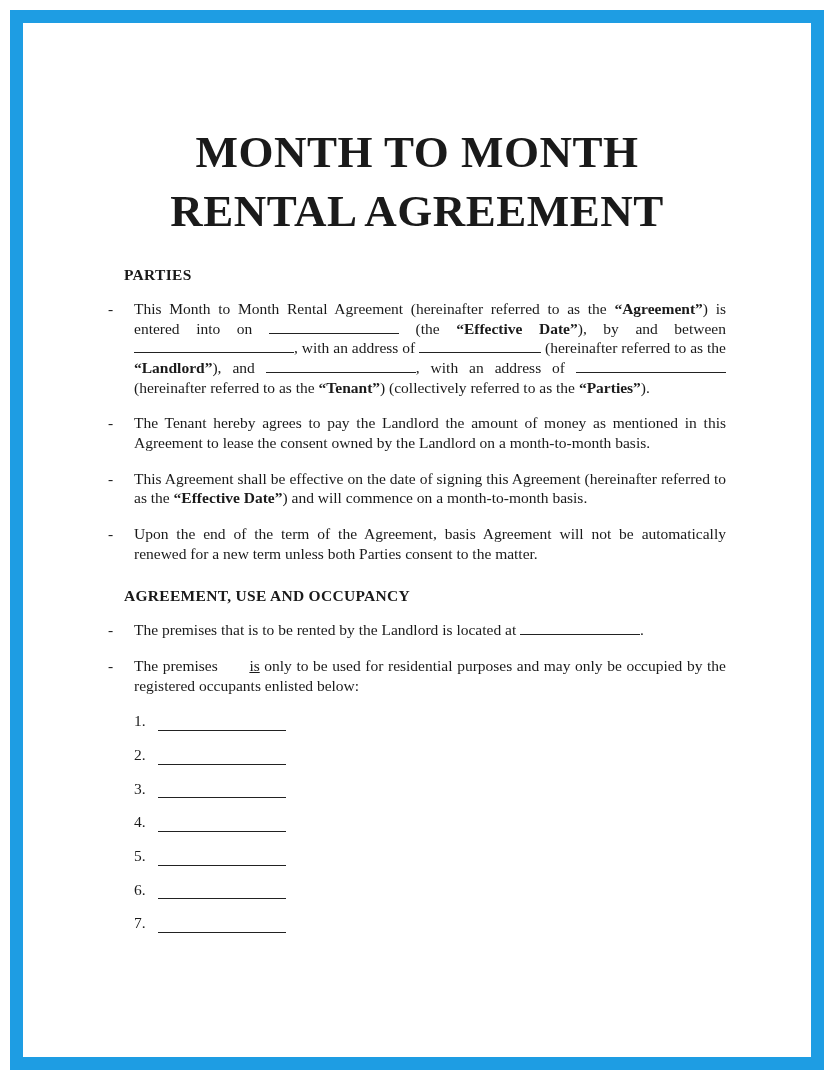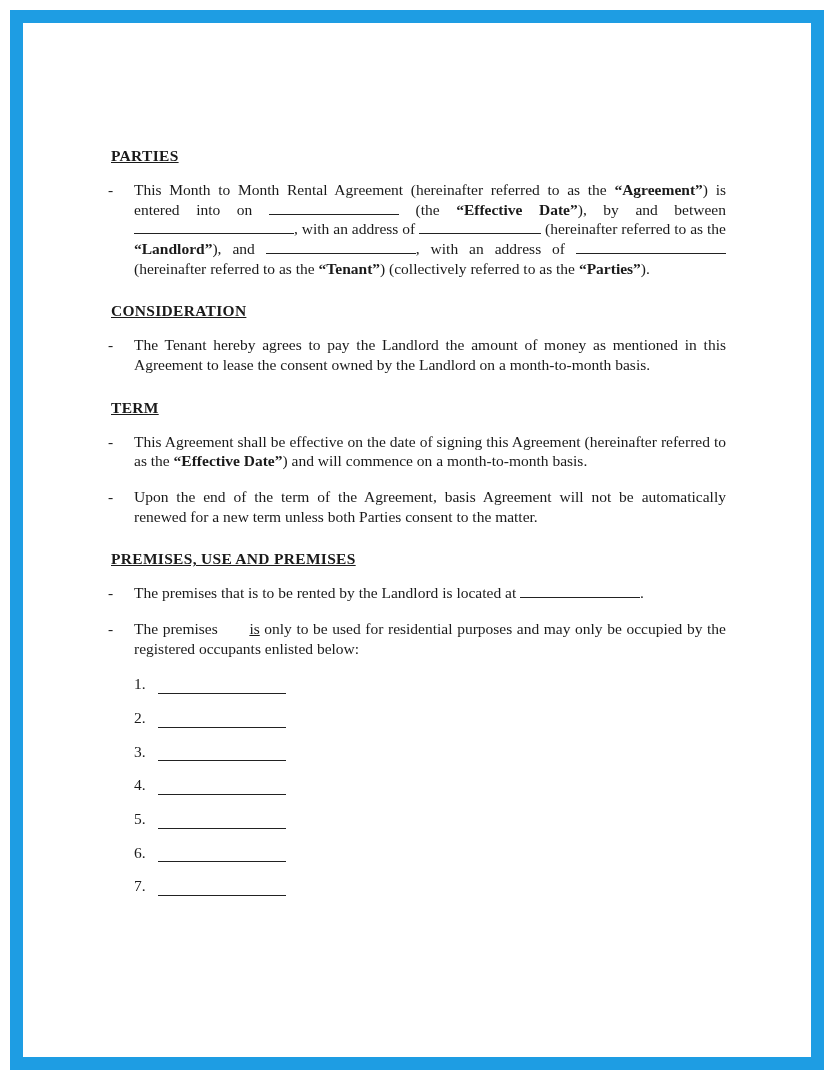--- a/index.html
+++ b/index.html
@@ -14,22 +14,22 @@
     background: #ffffff; box-sizing: border-box;
     overflow: hidden;
   }
   .content { padding: 100px 85px 0 85px; }
   .doc-title {
     text-align: center; font-weight: bold;
     font-size: 45px; line-height: 1.3; letter-spacing: 0.5px;
     margin: 0 0 26px 0;
   }
   .section-heading {
-    font-size: 15.5px; font-weight: bold; text-decoration: underline;
-    letter-spacing: 0.3px; margin: 24px 0 15px 3px;
+    font-size: 15.5px; font-weight: bold; 
+    letter-spacing: 0.3px; margin: 24px 0 15px 16px;
   }
   .para {
     display: flex; font-size: 15.5px; line-height: 1.27;
     margin: 0 0 16px 0;
   }
   .dash { width: 26px; flex: none; }
   .ptext { flex: 1; text-align: justify; }
   .blank {
     display: inline-block; height: 0.85em;
     border-bottom: 1px solid #222;
@@ -39,44 +39,46 @@
   .occ-num { width: 24px; flex: none; }
   .occ-blank { width: 128px; height: 1.05em; border-bottom: 1px solid #222; }
   b { font-weight: bold; }
 </style>
 </head>
 <body>
 
 <div class="frame">
   <div class="content">
 
+    <h1 class="doc-title">
+      <div>MONTH TO MONTH</div>
+      <div>RENTAL AGREEMENT</div>
+    </h1>
 
     <div class="section-heading">PARTIES</div>
     <div class="para">
       <span class="dash">-</span>
       <span class="ptext">This Month to Month Rental Agreement (hereinafter referred to as the <b>“Agreement”</b>) is entered into on <span class="blank" style="width: 130px;"></span> (the <b>“Effective Date”</b>), by and between <span class="blank" style="width: 160px;"></span>, with an address of <span class="blank" style="width: 122px;"></span> (hereinafter referred to as the <b>“Landlord”</b>), and <span class="blank" style="width: 150px;"></span>, with an address of <span class="blank" style="width: 150px;"></span> (hereinafter referred to as the <b>“Tenant”</b>) (collectively referred to as the <b>“Parties”</b>).</span>
     </div>
 
-    <div class="section-heading">CONSIDERATION</div>
     <div class="para">
       <span class="dash">-</span>
       <span class="ptext">The Tenant hereby agrees to pay the Landlord the amount of money as mentioned in this Agreement to lease the consent owned by the Landlord on a month-to-month basis.</span>
     </div>
 
-    <div class="section-heading">TERM</div>
     <div class="para">
       <span class="dash">-</span>
       <span class="ptext">This Agreement shall be effective on the date of signing this Agreement (hereinafter referred to as the <b>“Effective Date”</b>) and will commence on a month-to-month basis.</span>
     </div>
     <div class="para">
       <span class="dash">-</span>
       <span class="ptext">Upon the end of the term of the Agreement, basis Agreement will not be automatically renewed for a new term unless both Parties consent to the matter.</span>
     </div>
 
-    <div class="section-heading">PREMISES, USE AND PREMISES</div>
+    <div class="section-heading">AGREEMENT, USE AND OCCUPANCY</div>
     <div class="para">
       <span class="dash">-</span>
       <span class="ptext">The premises that is to be rented by the Landlord is located at <span class="blank" style="width: 120px;"></span>.</span>
     </div>
     <div class="para">
       <span class="dash">-</span>
       <span class="ptext">The premises <span style="text-decoration: underline; margin-left: 27px;">is</span> only to be used for residential purposes and may only be occupied by the registered occupants enlisted below:</span>
     </div>
 
     <div class="occupants">

